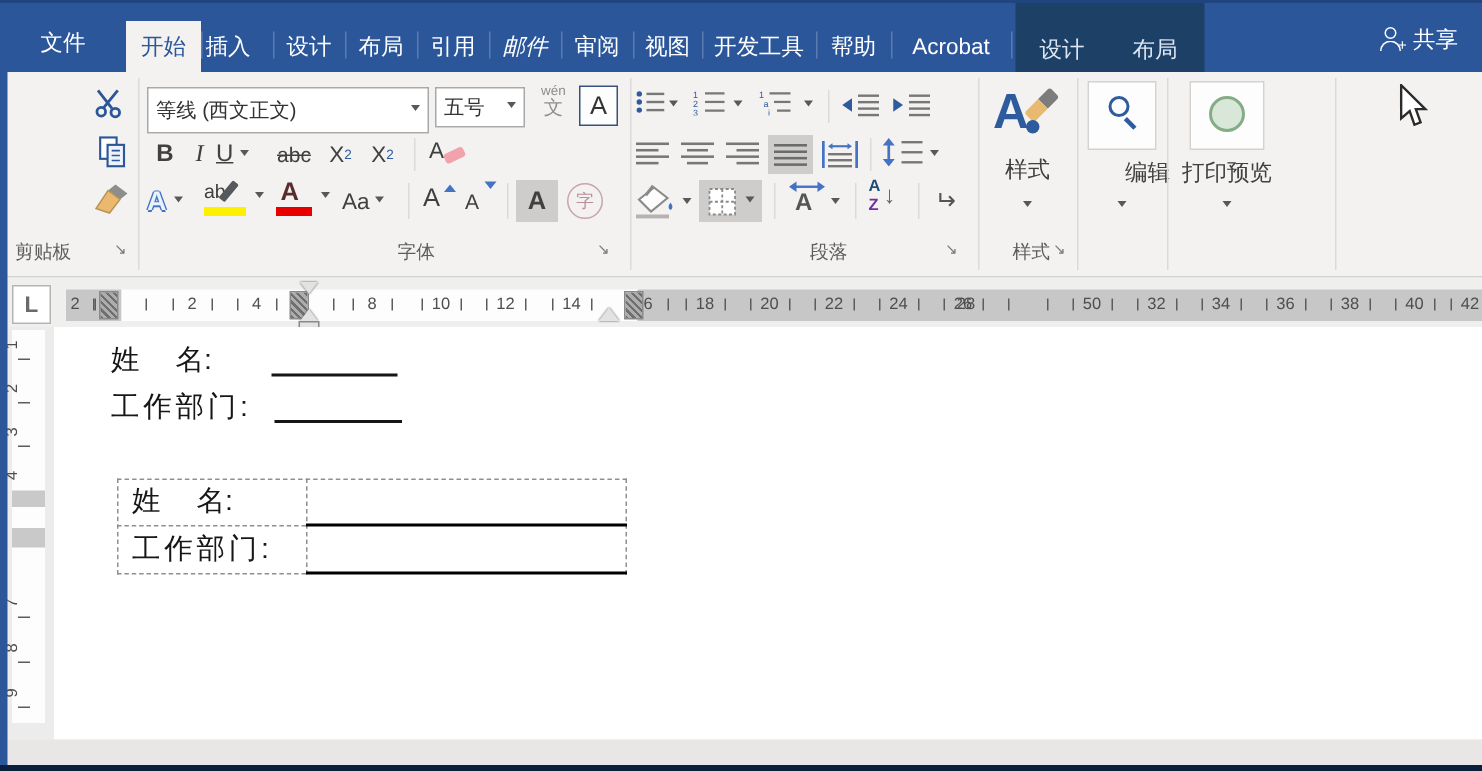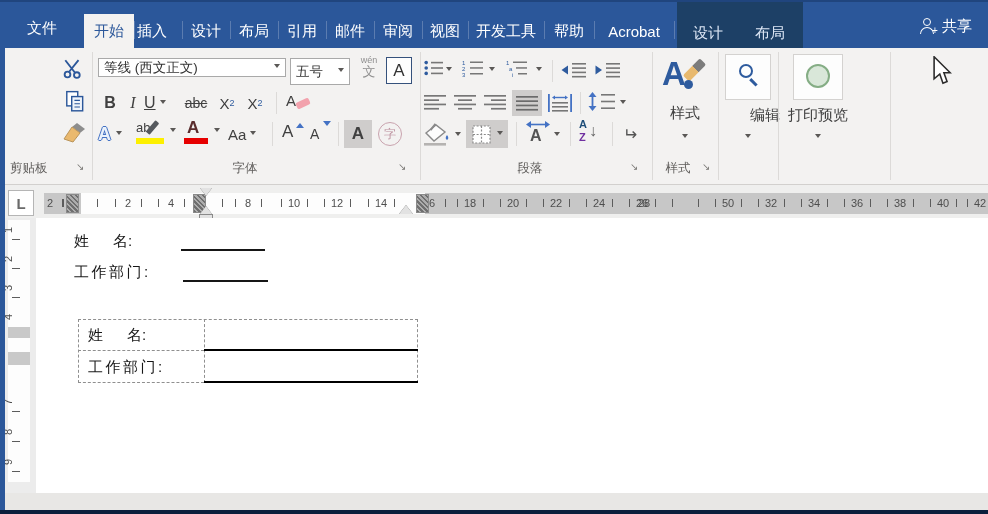--- a/index.html
+++ b/index.html
@@ -15,21 +15,21 @@
   .tab{position:absolute;bottom:0;height:34px;display:flex;align-items:center;justify-content:center;
        color:#fff;font-size:15px;cursor:default;}
   .tab.active{background:#f3f2f1;color:#2b579a;}
   .tabsep{position:absolute;bottom:9px;width:1px;height:18px;background:#5b7cb0;}
   .ctxzone{position:absolute;top:0;height:48px;background:#1d4066;display:flex;align-items:flex-end;}
   .ctxtab{height:34px;display:flex;align-items:center;justify-content:center;color:#dce6f5;font-size:15px;}
 
   
   .ribbon{left:0;top:48px;width:988px;height:137px;background:#f3f2f1;border-bottom:1px solid #d2d0ce;}
   .gsep{position:absolute;width:1px;background:#dcdad8;}
-  .grouplabel{position:absolute;font-size:12.5px;color:#5f5d5b;text-align:center;white-space:nowrap;}
+  .grouplabel{position:absolute;font-size:12.5px;color:#5f5d5b;text-align:right;white-space:nowrap;}
   .launcher{position:absolute;font-size:10px;color:#7a7875;line-height:10px;}
   .caret{width:0;height:0;border:3.5px solid transparent;border-top:4.5px solid #5a5856;display:inline-block;}
   .combo{position:absolute;background:#fff;border:1px solid #a9a9a9;display:flex;align-items:center;
          font-size:13.5px;color:#333;padding:0 5px;}
   .combo .caret{margin-left:auto;}
   .rbtxt{position:absolute;color:#404040;display:flex;align-items:center;justify-content:center;}
   .active-toggle{background:#cfcdcc;}
   .bigbtn-label{position:absolute;font-size:15px;color:#404040;text-align:center;white-space:nowrap;}
 
   
@@ -48,37 +48,37 @@
   .htick{position:absolute;top:14px;width:1px;height:8px;background:#5c5c5c;}
   .colmarker{position:absolute;top:9px;width:13px;height:19px;
              background:repeating-linear-gradient(45deg,#6f6f6f 0 1.5px,#adadad 1.5px 3.5px);border:1px solid #8a8a8a;}
   .tri-down{width:0;height:0;border-left:6px solid transparent;border-right:6px solid transparent;border-top:8px solid #e2e2e2;filter:drop-shadow(0 0 0.6px #555);}
   .tri-up{width:0;height:0;border-left:6px solid transparent;border-right:6px solid transparent;border-bottom:8px solid #e2e2e2;filter:drop-shadow(0 0 0.6px #555);}
 
   
   .vtick{position:absolute;left:12px;width:8px;height:1px;background:#5c5c5c;}
   .vnum{position:absolute;left:5px;font-size:11px;color:#4e4e4e;transform:rotate(-90deg);}
   .dashline{position:absolute;}
-  .doc-text{position:absolute;font-size:15px;color:#161616;white-space:nowrap;line-height:22px;}
+  .doc-text{position:absolute;font-size:19px;color:#161616;white-space:nowrap;line-height:22px;}
 
   svg{display:block;}
 </style>
 </head>
 <body>
 
 <div class="app">
 
   <div class="a tabbar">
     <div class="tab" style="left:4px;width:76px;height:40px;">文件</div>
     <div class="tab active" style="left:84px;width:50px;">开始</div>
     <div class="tab" style="left:128px;width:48px;">插入</div>
     <div class="tab" style="left:182px;width:48px;">设计</div>
     <div class="tab" style="left:230px;width:48px;">布局</div>
     <div class="tab" style="left:278px;width:48px;">引用</div>
-    <div class="tab" style="left:326px;width:48px;">邮件</div>
+    <div class="tab" style="left:326px;width:48px;font-style:italic;">邮件</div>
     <div class="tab" style="left:374px;width:48px;">审阅</div>
     <div class="tab" style="left:422px;width:46px;">视图</div>
     <div class="tab" style="left:468px;width:76px;">开发工具</div>
     <div class="tab" style="left:544px;width:50px;">帮助</div>
     <div class="tab" style="left:594px;width:80px;">Acrobat</div>
     <div class="tabsep" style="left:134px;"></div>
     <div class="tabsep" style="left:182px;"></div>
     <div class="tabsep" style="left:230px;"></div>
     <div class="tabsep" style="left:278px;"></div>
     <div class="tabsep" style="left:326px;"></div>
@@ -124,21 +124,21 @@
   <div class="a" style="left:62px;top:120px;width:26px;height:26px;">
     <svg width="26" height="26" viewBox="0 0 26 26">
       <path d="M15 3 l8 6 -5 4 -8-6z" fill="#8d8d8d"></path>
       <path d="M10 7 l8 6 -7 9 -9-3z" fill="#eab96e" stroke="#b9945a" stroke-width="1"></path>
     </svg>
   </div>
   <div class="grouplabel" style="left:6px;top:160px;width:58px;text-align:left;padding-left:4px;">剪贴板</div>
   <div class="launcher" style="left:76px;top:162px;">↘</div>
   <div class="gsep" style="left:92px;top:52px;height:128px;"></div>
 
-  <div class="combo" style="left:98px;top:58px;width:188px;height:19px;">
+  <div class="combo" style="left:98px;top:58px;width:188px;height:31px;">
     <span>等线 (西文正文)</span>
       <span class="caret"></span>
   </div>
   <div class="combo" style="left:290px;top:58px;width:60px;height:27px;">
     <span>五号</span>
       <span class="caret"></span>
   </div>
   <div class="a" style="left:356px;top:56px;width:26px;height:30px;text-align:center;color:#8f8f8f;line-height:1;">
     <div style="font-size:9px;">wén</div>
     <div style="font-size:13px;">文</div>

